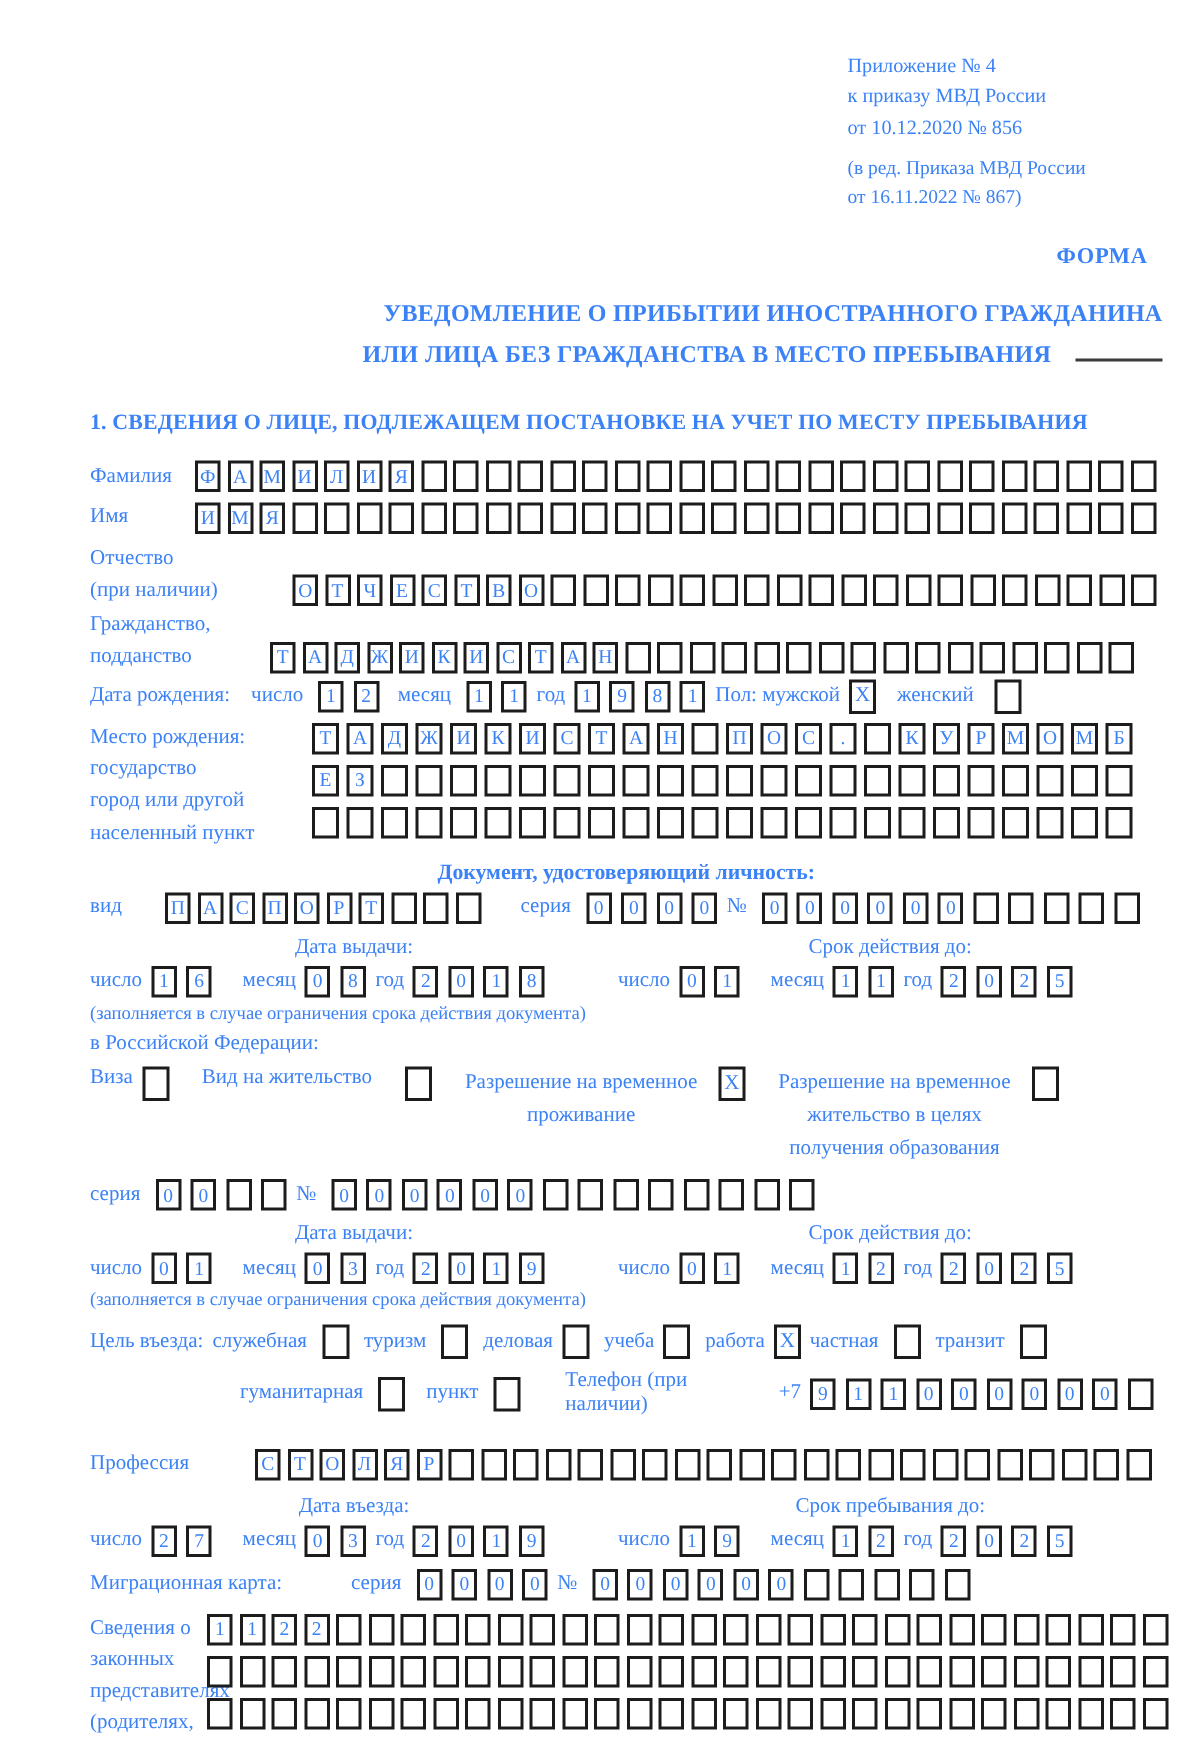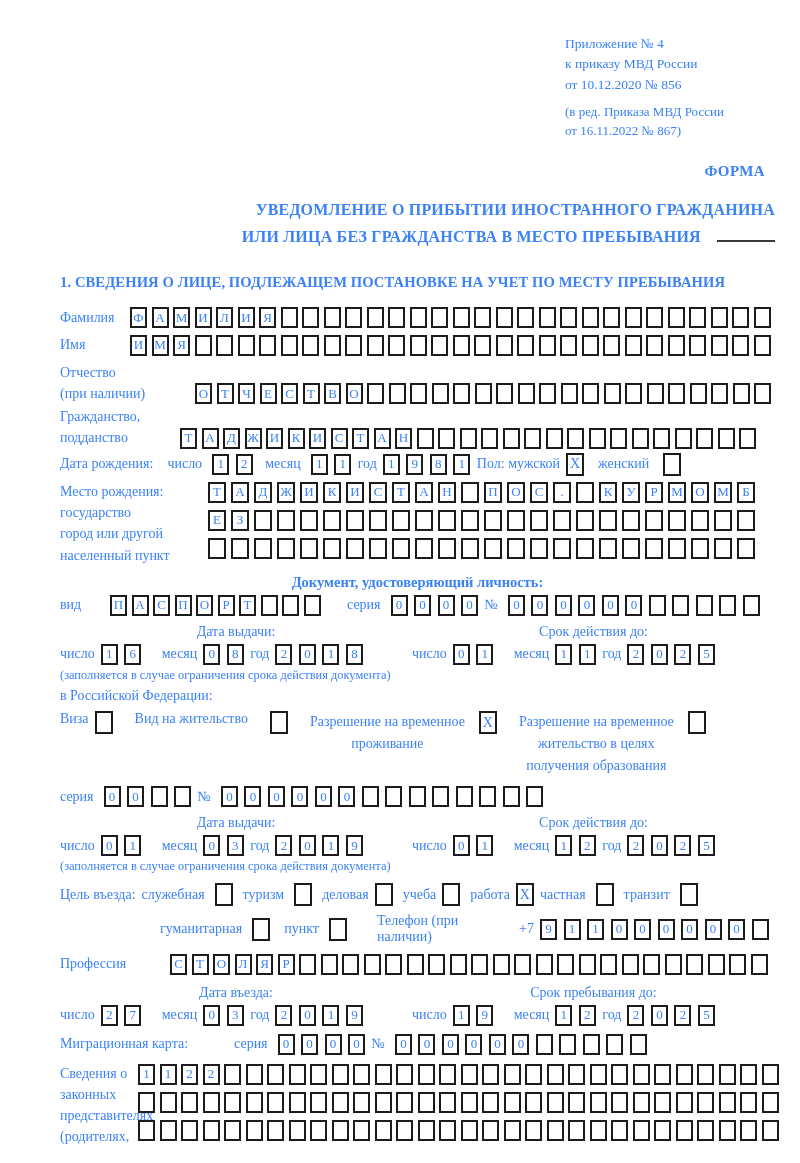--- a/index.html
+++ b/index.html
@@ -572,21 +572,21 @@
         <span class="bx">0</span>
         <span class="bx">0</span>
         <span class="bx">0</span>
         <span class="bx">0</span>
         <span class="bx">0</span>
         <span class="bx">0</span>
         <span class="bx"></span>
       </span>
   </div>
 
-  <div class="row" style="margin-top:8px;">
+  <div class="row" style="margin-top:20px;">
     <span class="lblcol" style="width:110px;">Профессия</span>
     <span class="boxes">
         <span class="bx">С</span>
         <span class="bx">Т</span>
         <span class="bx">О</span>
         <span class="bx">Л</span>
         <span class="bx">Я</span>
         <span class="bx">Р</span>
         <span class="bx"></span>
         <span class="bx"></span>

